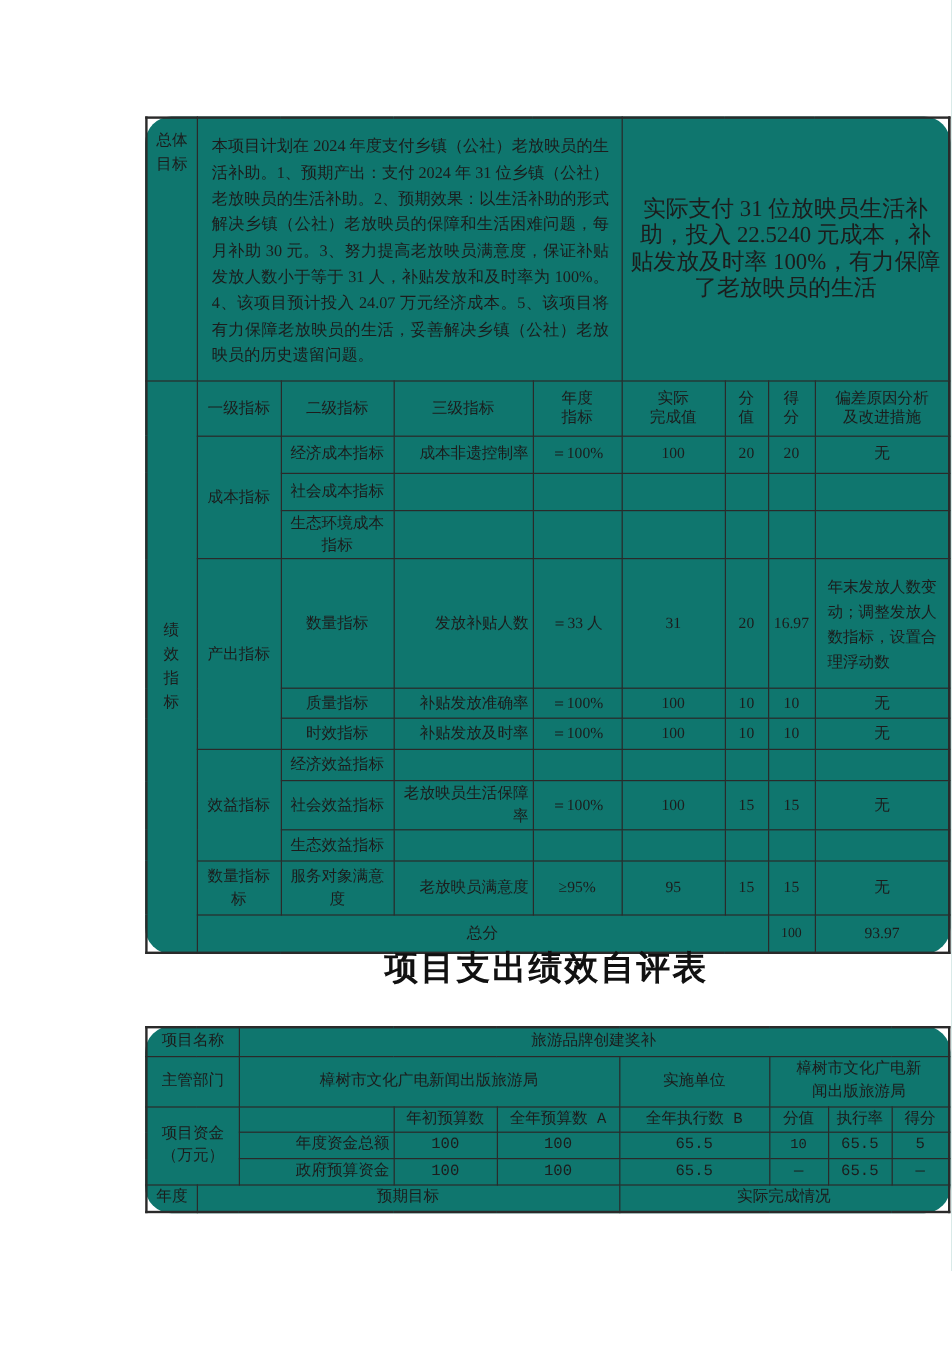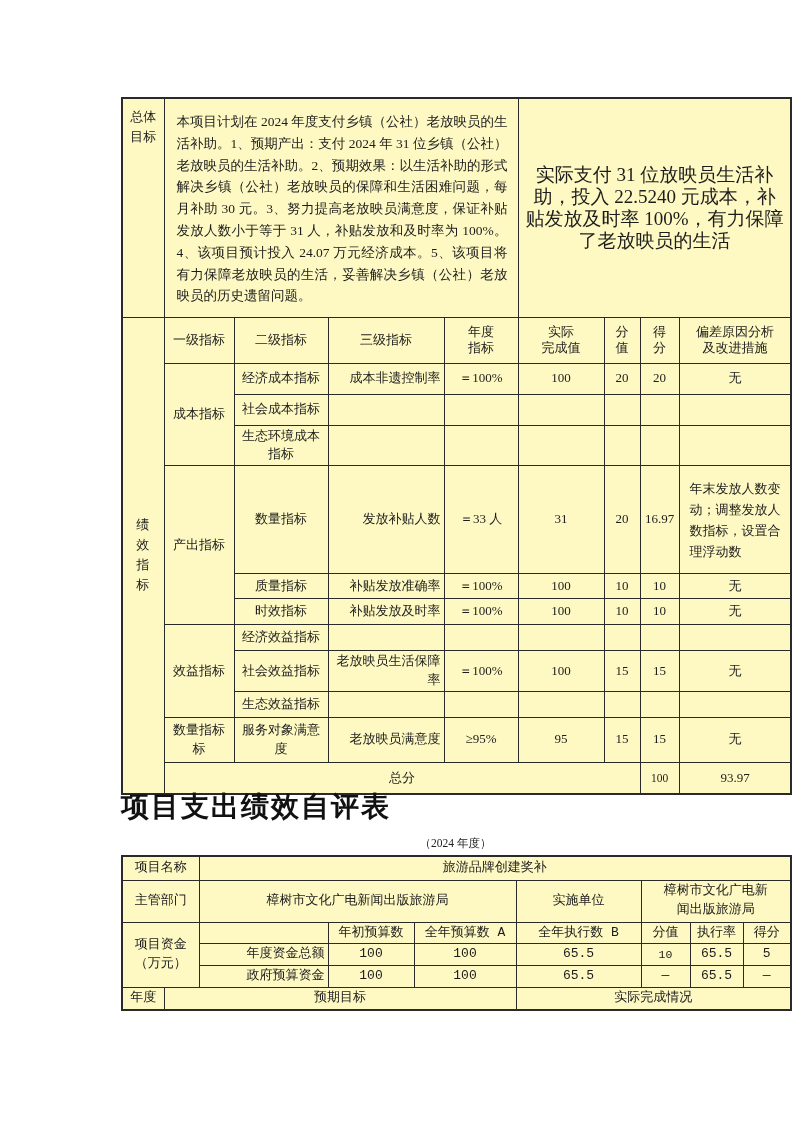--- a/index.html
+++ b/index.html
@@ -2,21 +2,21 @@
 <html><head>
 <meta charset="utf-8">
 <style>
   html,body { margin:0; padding:0; }
   body {
     width:793px; height:1122px; background:#ffffff; position:relative;
     font-family:"Liberation Serif","DejaVu Serif",serif; color:#1c1c1c;
   }
   .page { position:absolute; inset:0; background:#fff; overflow:hidden; }
 
-  table { border-collapse:collapse; table-layout:fixed; position:absolute; background:#fef9c3; }
+  table { border-collapse:collapse; table-layout:fixed; position:absolute; background:#0f766e;border-radius:22px; }
   table.heavy { border:2px solid #2a2a2a; }
   td {
     border:1px solid #2a2a2a; text-align:center; vertical-align:middle;
     white-space:pre-line; font-size:13px; padding:1px 3px; overflow:hidden;
     line-height:1.45;
   }
 
   .main-table { left:121px; top:97px; width:669px; height:688px; }
   .proj-table { left:121px; top:855px; width:669px; height:148px;font-family:Liberation Mono, monospace; }
 
@@ -26,21 +26,21 @@
     text-align:justify; vertical-align:top;
     padding:12px 10px 6px 12px; font-size:13.5px; line-height:21.8px;font-family:Liberation Serif, serif;
   }
   td.goal-actual { font-size:19px; line-height:22px; padding:0 6px; }
   td.vtext { line-height:20px; letter-spacing:1px; }
   td.dev-long { text-align:justify; padding:2px 10px; line-height:21px; }
   td.hdr { line-height:16px; }
   .num-sm { font-size:11.5px; }
 
   .doc-title {
-    position:absolute; left:121px; top:788px; width:669px; text-align:left;
+    position:absolute; left:121px; top:788px; width:669px; text-align:center;
     font-family:"Liberation Sans","DejaVu Sans",sans-serif;
     font-weight:700; font-size:28px; letter-spacing:2px; color:#111;
   }
   .doc-subtitle {
     position:absolute; left:121px; top:836px; width:669px; text-align:center;
     font-size:11.5px; color:#222;
   }
   .page-number {
     position:absolute; left:0; top:1041px; width:793px; text-align:center;
     font-size:14px; letter-spacing:1px;
@@ -196,21 +196,20 @@
       <tr style="height:32px">
         <td colspan="6">总分</td>
         <td class="num-sm">100</td>
         <td>93.97</td>
         <td></td>
       </tr>
     </tbody>
   </table>
 
   <div class="doc-title">项目支出绩效自评表</div>
-  <div class="doc-subtitle">（2024 年度）</div>
 
   <table class="proj-table heavy">
     <colgroup>
       <col style="width:42px">
         <col style="width:35px">
         <col style="width:129px">
       <col style="width:86px">
         <col style="width:102px">
         <col style="width:125px">
       <col style="width:49px">

